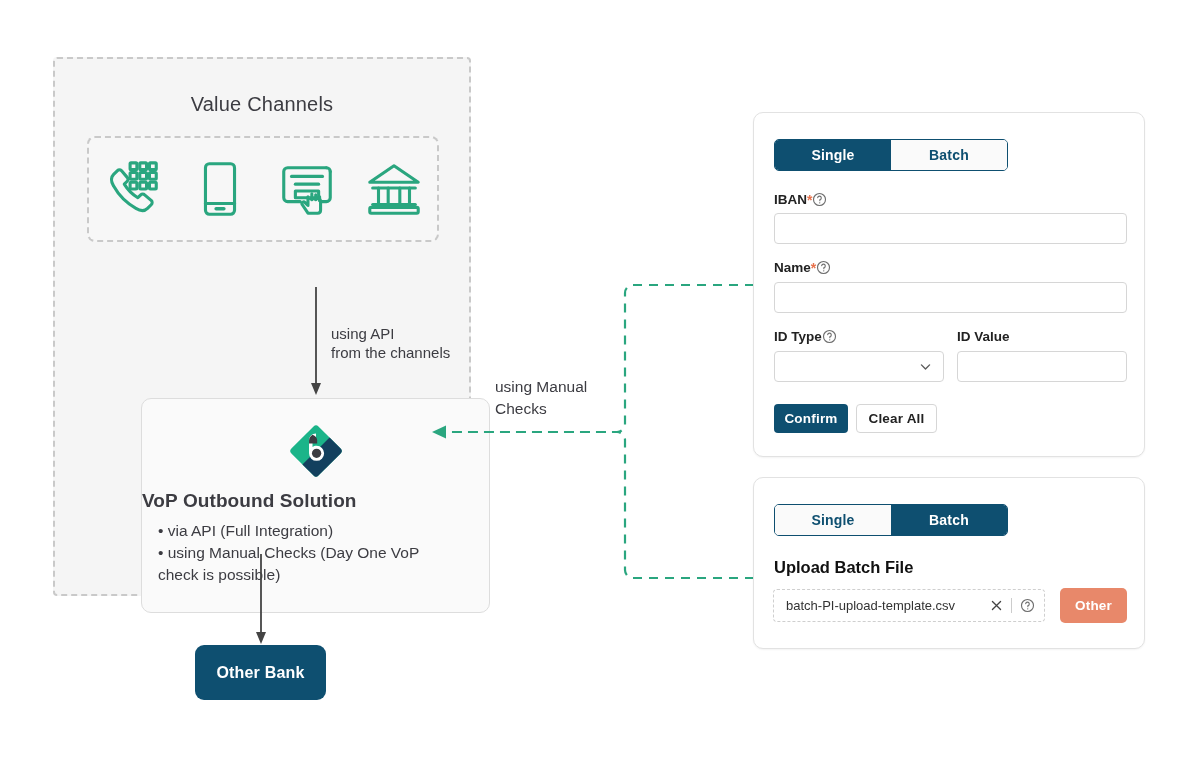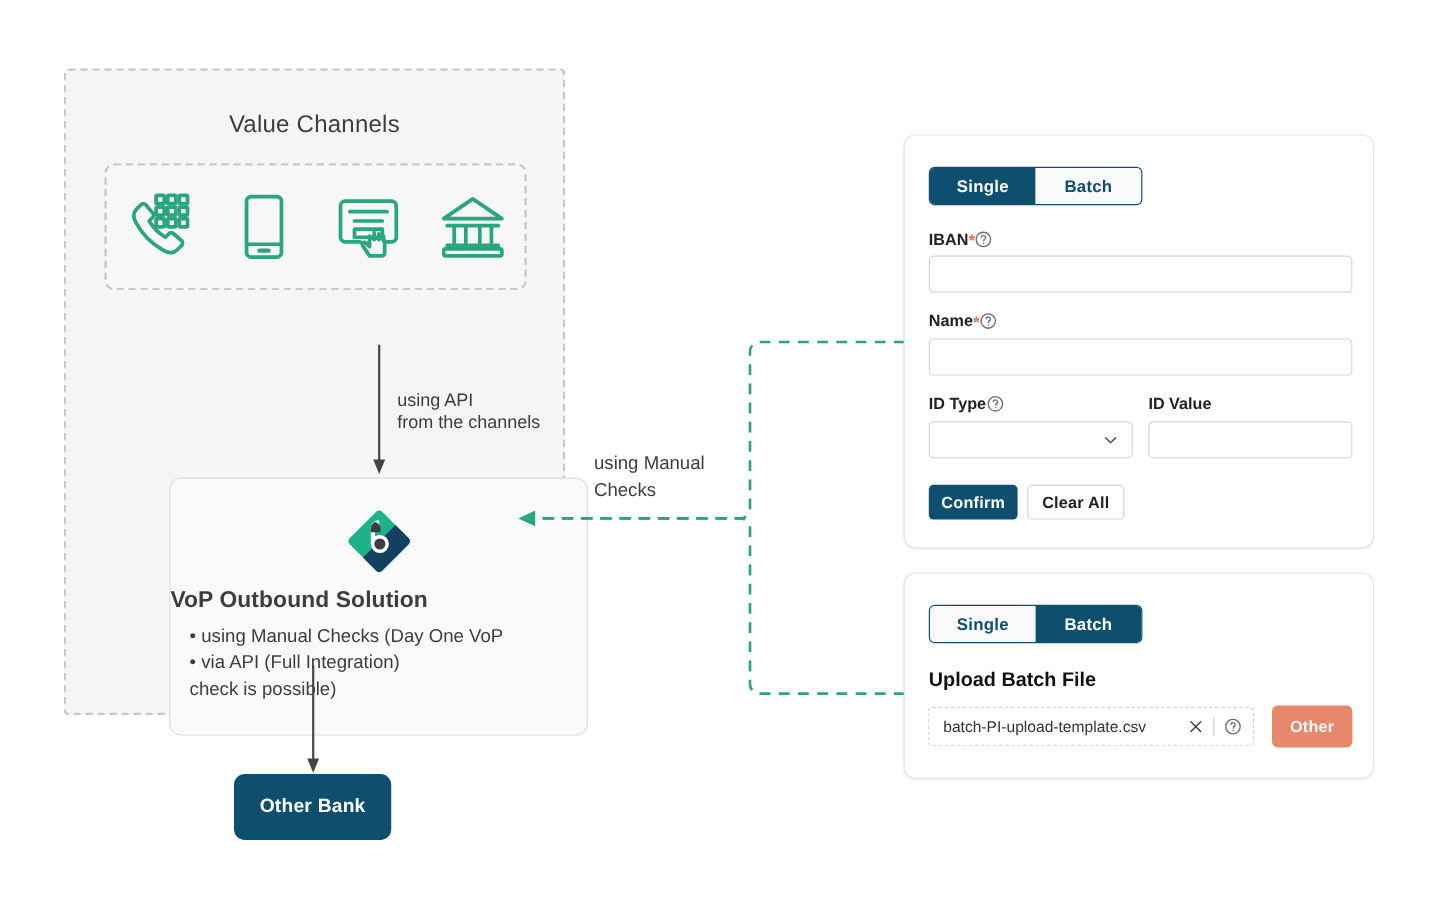--- a/index.html
+++ b/index.html
@@ -79,21 +79,21 @@
   }
   #card-single{left:753px;top:112px;width:392px;height:345px;}
   #card-batch{left:753px;top:477px;width:392px;height:172px;}
 
   .seg{
     position:absolute;left:20px;top:26px;display:flex;
     border-radius:5px;overflow:hidden;
     border:1px solid #0e4f70;
   }
   .seg-btn{
-    width:88px;height:30px;display:flex;align-items:center;justify-content:center;
+    width:116px;height:30px;display:flex;align-items:center;justify-content:center;
     font-size:14px;font-weight:bold;letter-spacing:.2px;
   }
   .seg-btn.active{background:#0e4f70;color:#ffffff;}
   .seg-btn.idle{background:#fafafa;color:#0e4f70;}
 
   .fld-label{
     position:absolute;font-size:13.5px;font-weight:bold;color:#222222;
     display:flex;align-items:center;gap:0;white-space:nowrap;
   }
   .req{color:#e8724c;font-size:14px;line-height:10px;}
@@ -206,22 +206,22 @@
           <rect x="17" y="17" width="66" height="66" rx="6" fill="#1bb489"></rect>
           <path d="M50 17h27a6 6 0 0 1 6 6v54a6 6 0 0 1-6 6H50z" fill="#13405e"></path>
         </g>
         <path d="M50 20c-7 0-12 5-12 12v22a13 13 0 1 0 13-13c-3 0-5 1-7 2V32c0-3 2-5 6-5z" fill="#ffffff"></path>
         <path d="M44 22c-3 2-6 5-6 10v5h14v-5c0-5-3-8-8-10z" fill="#3c3c42"></path>
         <circle cx="51" cy="54" r="8" fill="#3c3c42"></circle>
       </svg>
 
       <div id="vop-title">VoP Outbound Solution</div>
       <div class="vop-bullets">
+        <div>• via API (Full Integration)</div>
         <div>• using Manual Checks (Day One VoP</div>
-        <div>• via API (Full Integration)</div>
         <div>check is possible)</div>
       </div>
     </div>
   </div>
 
   <svg id="other-bank-arrow" viewBox="0 0 30 92">
     <line x1="15" y1="0" x2="15" y2="80" stroke="#444444" stroke-width="1.8"></line>
     <path d="M15 90 L10 78 L20 78 Z" fill="#444444"></path>
   </svg>
 

